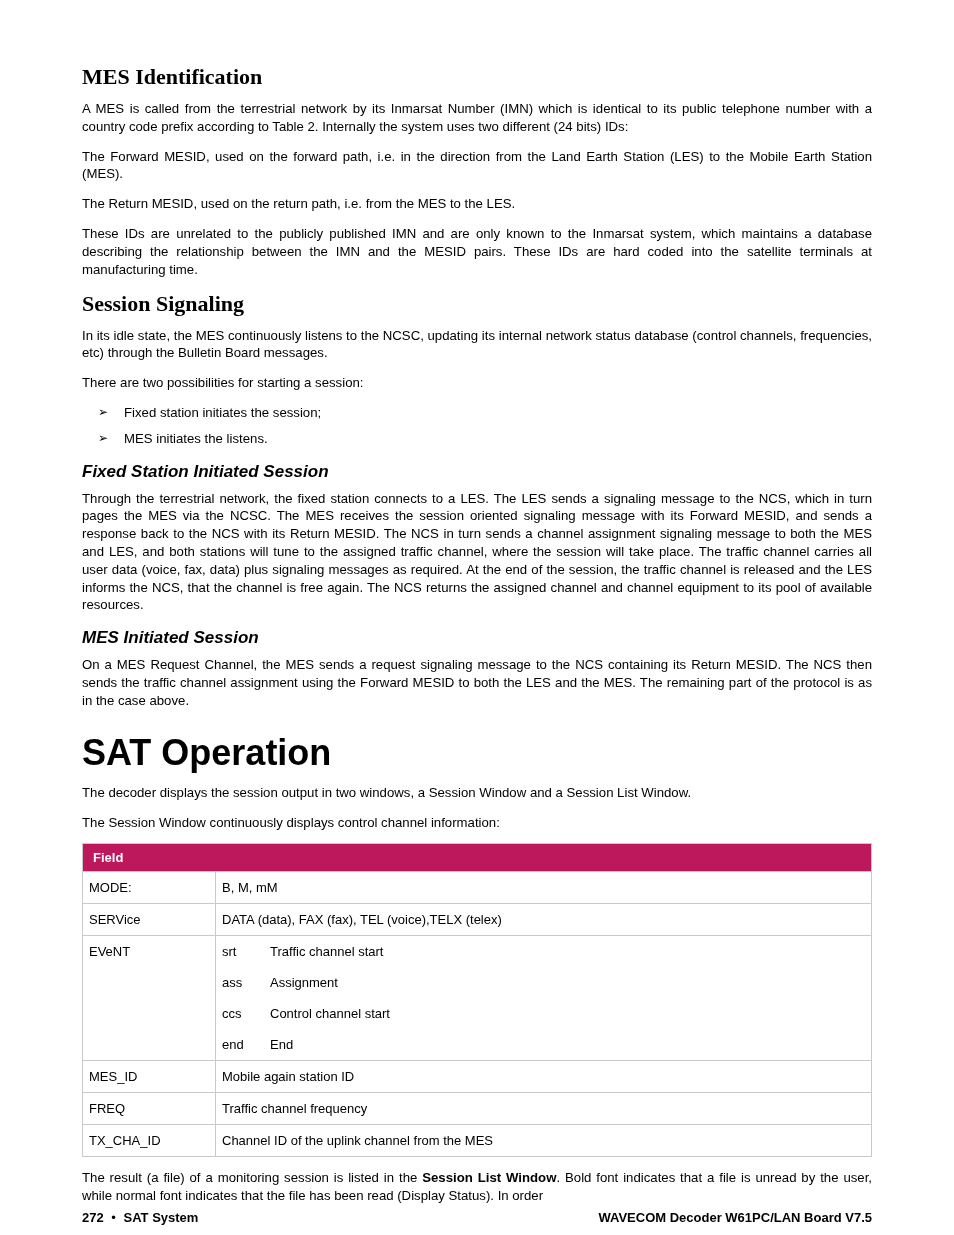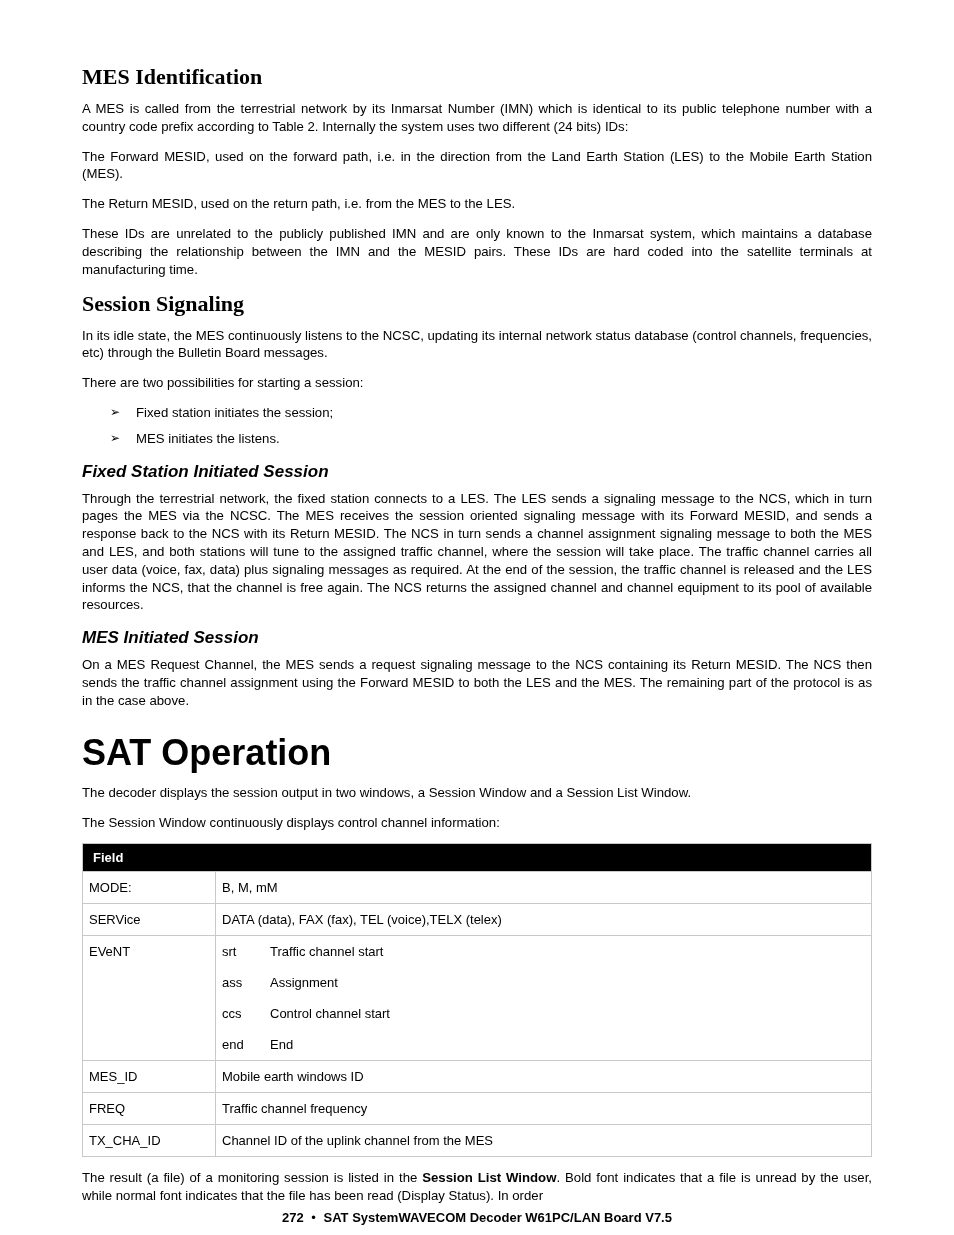--- a/index.html
+++ b/index.html
@@ -43,39 +43,39 @@
     text-align: justify;
   }
   ul.arrow {
     list-style: none;
     padding: 0 0 0 42px;
     margin: 0 0 12px 0;
   }
   ul.arrow li {
     font-size: 13.2px;
     line-height: 1.35;
-    margin: 0 0 8px 12px;
+    margin: 0 0 8px 0;
     position: relative;
   }
   ul.arrow li::before {
     content: "➢";
     position: absolute;
     left: -26px;
     top: 0;
     font-size: 12px;
     color: #000;
   }
   table.data {
     width: 100%;
     border-collapse: collapse;
     font-size: 13px;
     margin: 4px 0 12px 0;
   }
   table.data th {
-    background: #000000;
+    background: #be185d;
     color: #ffffff;
     text-align: left;
     font-family: Arial, Helvetica, sans-serif;
     font-weight: bold;
     font-size: 13px;
     padding: 6px 10px;
     border: 1px solid #c9c9c9;
   }
   table.data td {
     border: 1px solid #c9c9c9;
@@ -93,21 +93,21 @@
   }
   .footer {
     position: absolute;
     left: 82px;
     right: 82px;
     bottom: 32px;
     font-family: Arial, Helvetica, sans-serif;
     font-size: 13px;
     font-weight: bold;
     display: flex;
-    justify-content: center;
+    justify-content: space-between;
   }
   .footer .dot {
     font-weight: normal;
     display: inline-block;
     padding: 0 4px;
   }
   .b { font-weight: bold; }
 </style>
 </head>
 <body>
@@ -163,21 +163,21 @@
             <span>Assignment</span>
             <span>ccs</span>
             <span>Control channel start</span>
             <span>end</span>
             <span>End</span>
           </div>
         </td>
       </tr>
       <tr>
         <td class="field">MES_ID</td>
-        <td>Mobile earth windows ID</td>
+        <td>Mobile again station ID</td>
       </tr>
       <tr>
         <td class="field">FREQ</td>
         <td>Traffic channel frequency</td>
       </tr>
       <tr>
         <td class="field">TX_CHA_ID</td>
         <td>Channel ID of the uplink channel from the MES</td>
       </tr>
     </tbody>

